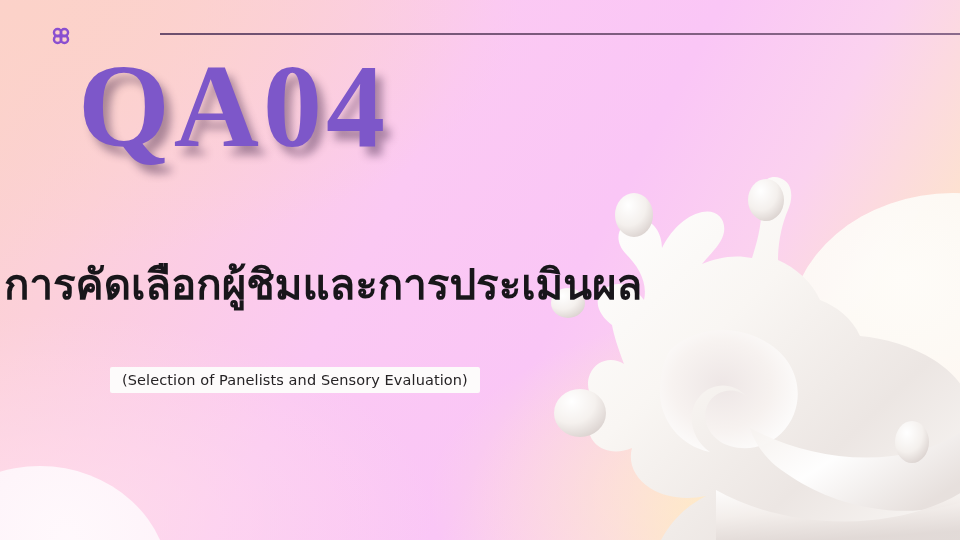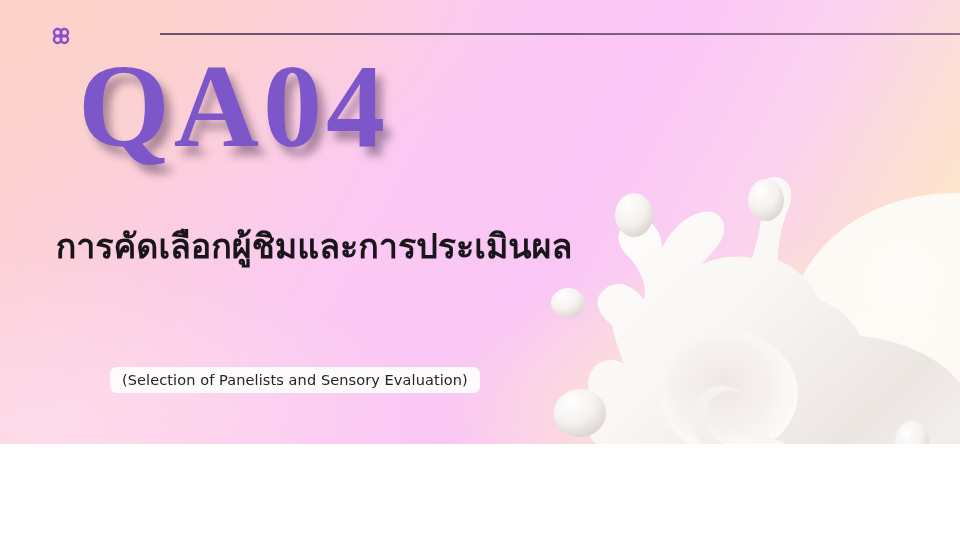--- a/index.html
+++ b/index.html
@@ -3,21 +3,21 @@
 <meta charset="utf-8">
 <style>
   * { margin:0; padding:0; box-sizing:border-box; }
   html, body {
     width:960px; height:540px;
     overflow:hidden;
     font-family:"Liberation Sans", sans-serif;
   }
   #slide {
     position:relative;
-    width:960px; height:444px;
+    width:960px; height:540px;
     overflow:hidden;
     background:
       radial-gradient(ellipse 70% 60% at 88% 92%, rgba(255,243,186,0.95) 0%, rgba(255,243,186,0.0) 62%),
       radial-gradient(ellipse 62% 58% at 5% 96%, rgba(255,222,236,0.85) 0%, rgba(255,222,236,0) 65%),
       radial-gradient(ellipse 90% 80% at 2% 2%, #fcd2c9 0%, rgba(252,210,201,0) 58%),
       linear-gradient(118deg, #fbd3cb 0%, #fcd0da 16%, #fbc9f3 40%, #fac6f6 58%, #fbd2ef 72%, #fde2cf 86%, #fdf0c3 100%);
   }
 
   
   .blob { position:absolute; border-radius:50%; pointer-events:none; }
@@ -57,37 +57,38 @@
     white-space:nowrap;
   }
 
   
   .thai {
     position:absolute;
     width:620px;
     text-align:center;
     font-family:"DejaVu Sans", sans-serif;
     font-weight:700;
-    font-size:34px;
+    font-size:42px;
     color:#18161a;
     white-space:nowrap;
     letter-spacing:0px;
+    margin-top:32px;
   }
   #thai1 { left:4px; top:219px; }
   #thai2 { left:4px; top:279px; }
 
   
   #subtitle-chip {
     position:absolute;
     left:110px; top:367px;
     height:26px;
     padding:0 12px;
     display:flex; align-items:center;
     background:#fdfbfb;
-    border-radius:7px;
+    border-radius:2px;
   }
   #subtitle-text {
     font-family:"DejaVu Sans", sans-serif;
     font-size:14.5px;
     color:#262325;
     white-space:nowrap;
     letter-spacing:.1px;
   }
 
   

